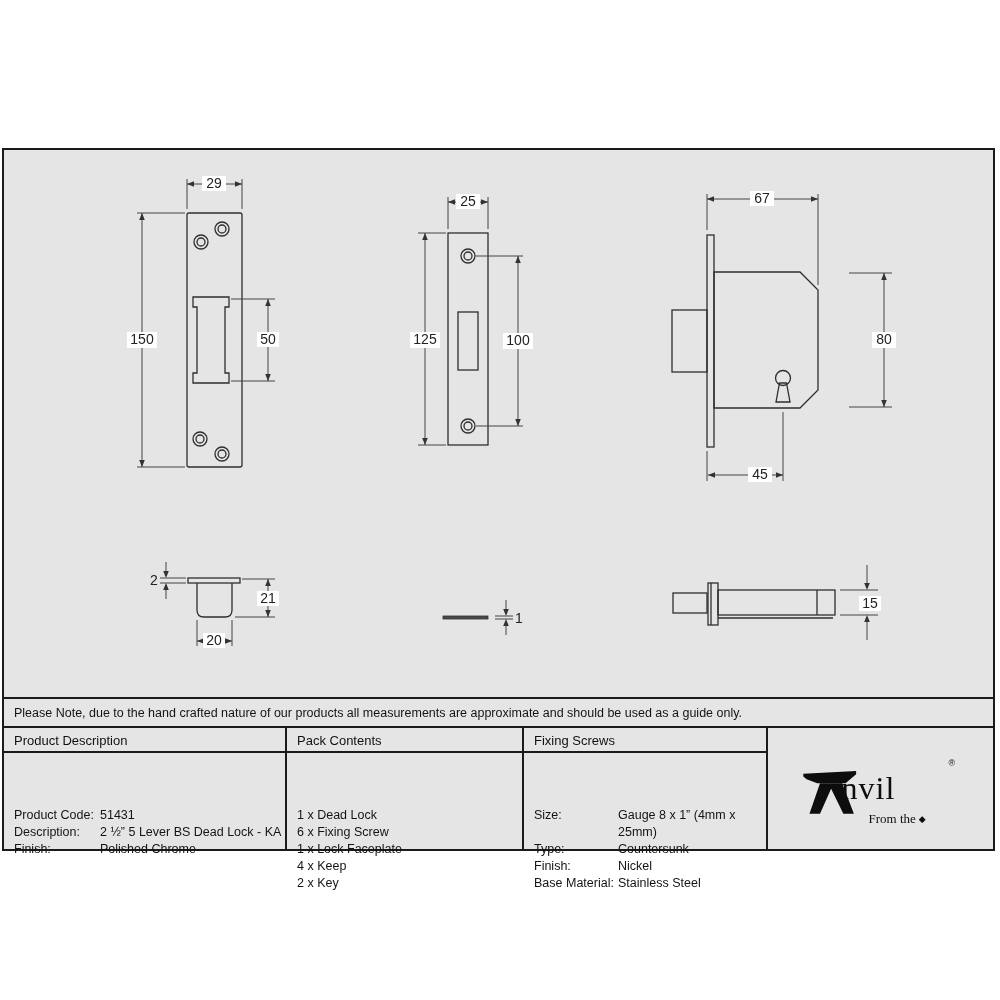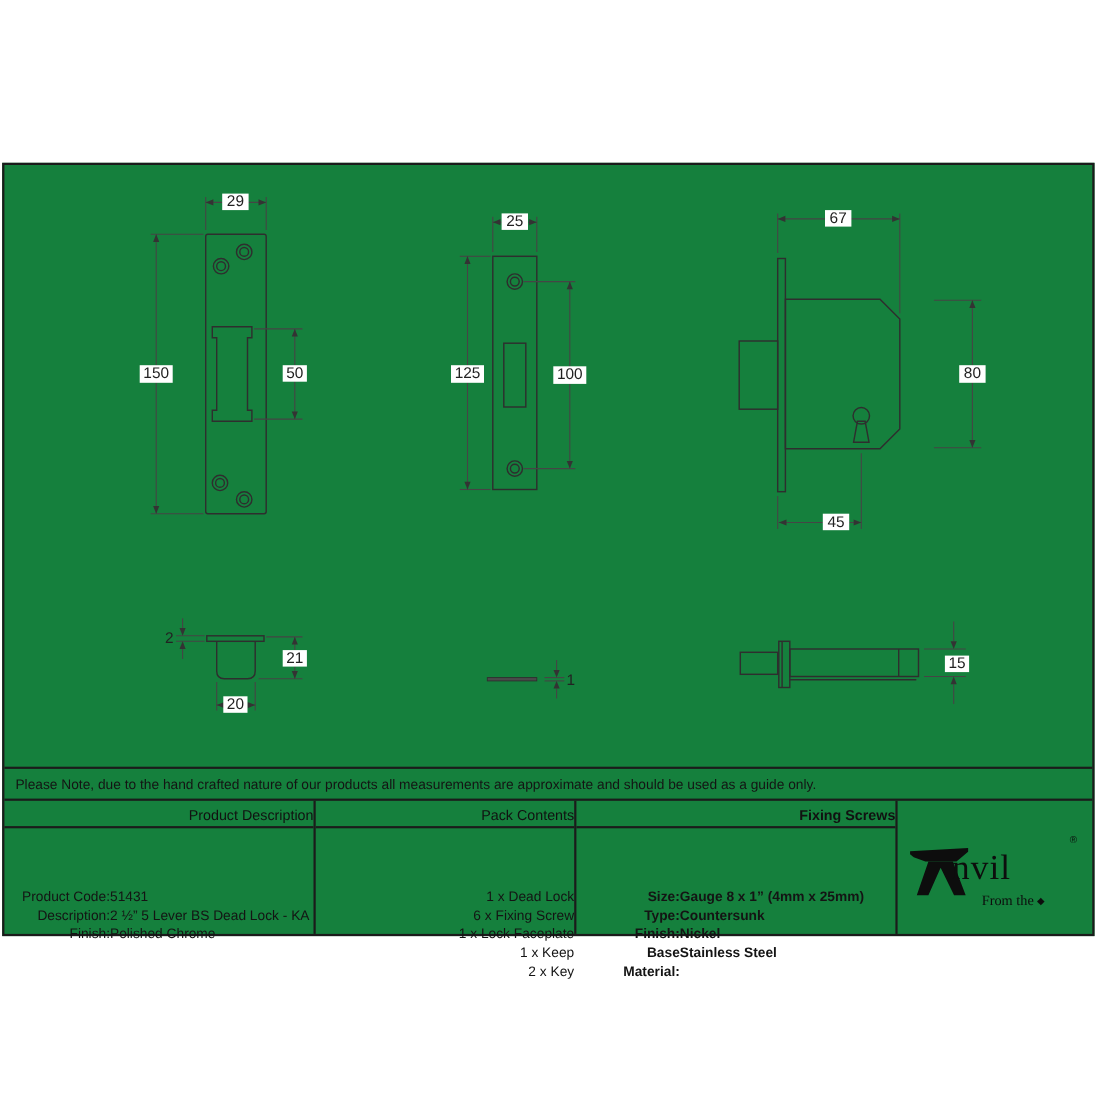--- a/index.html
+++ b/index.html
@@ -1,33 +1,33 @@
 <!DOCTYPE html>
 <html><head>
 <meta charset="utf-8">
 <style>
   html,body{margin:0;padding:0;background:#ffffff;width:1000px;height:1000px;position:relative;
     font-family:"Liberation Sans",sans-serif;color:#111;}
   *{box-sizing:border-box;}
-  .sheet{position:absolute;left:2px;top:148px;width:993px;height:703px;border:2px solid #1b1b1b;background:#15803d;text-align:right;}
+  .sheet{position:absolute;left:2px;top:148px;width:993px;height:703px;border:2px solid #1b1b1b;background:#e5e5e5;}
   .drawings{position:relative;width:100%;height:549px;border-bottom:2px solid #1b1b1b;}
   .drawings svg{display:block;}
   svg text{font-family:"Liberation Sans",sans-serif;font-size:14px;fill:#222;}
   .part{fill:none;stroke:#2e2e2e;stroke-width:1.3;}
   .dim{fill:none;stroke:#454545;stroke-width:1;}
   .arr{fill:#333;stroke:none;}
   .lblbg{fill:#ffffff;stroke:none;}
   .note-row{height:29px;border-bottom:2px solid #1b1b1b;display:flex;align-items:center;
     padding-left:10px;font-size:12.5px;color:#141414;}
   .info-table{display:flex;height:121px;}
   .col{height:100%;}
   .col + .col{border-left:2px solid #1b1b1b;}
   .col-product{width:281px;}
   .col-pack{width:237px;}
-  .col-screws{width:292px;font-weight:bold;}
+  .col-screws{width:244px;}
   .col-logo{flex:1;display:flex;align-items:center;justify-content:center;}
   .col-header{height:25px;border-bottom:2px solid #1b1b1b;font-size:13px;color:#111;
     padding:5px 0 0 10px;}
   .col-body{padding:6px 0 0 10px;font-size:12.5px;line-height:17px;color:#141414;margin-top:48px;}
   .kv-row{display:flex;}
   .kv-label{width:86px;flex:none;}
   .col-screws .kv-label{width:84px;}
   .pack-item{display:block;}
   
   .logo{position:relative;width:158px;height:62px;}
@@ -232,21 +232,21 @@
         </div>
       </div>
     </div>
 
     <div class="col col-pack">
       <div class="col-header">Pack Contents</div>
       <div class="col-body">
         <span class="pack-item">1 x Dead Lock</span>
         <span class="pack-item">6 x Fixing Screw</span>
         <span class="pack-item">1 x Lock Faceplate</span>
-        <span class="pack-item">1 x Keep</span>
+        <span class="pack-item">4 x Keep</span>
         <span class="pack-item">2 x Key</span>
       </div>
     </div>
 
     <div class="col col-screws">
       <div class="col-header">Fixing Screws</div>
       <div class="col-body">
         <div class="kv-row">
           <span class="kv-label">Size:</span>
           <span class="kv-value">Gauge 8 x 1” (4mm x 25mm)</span>

